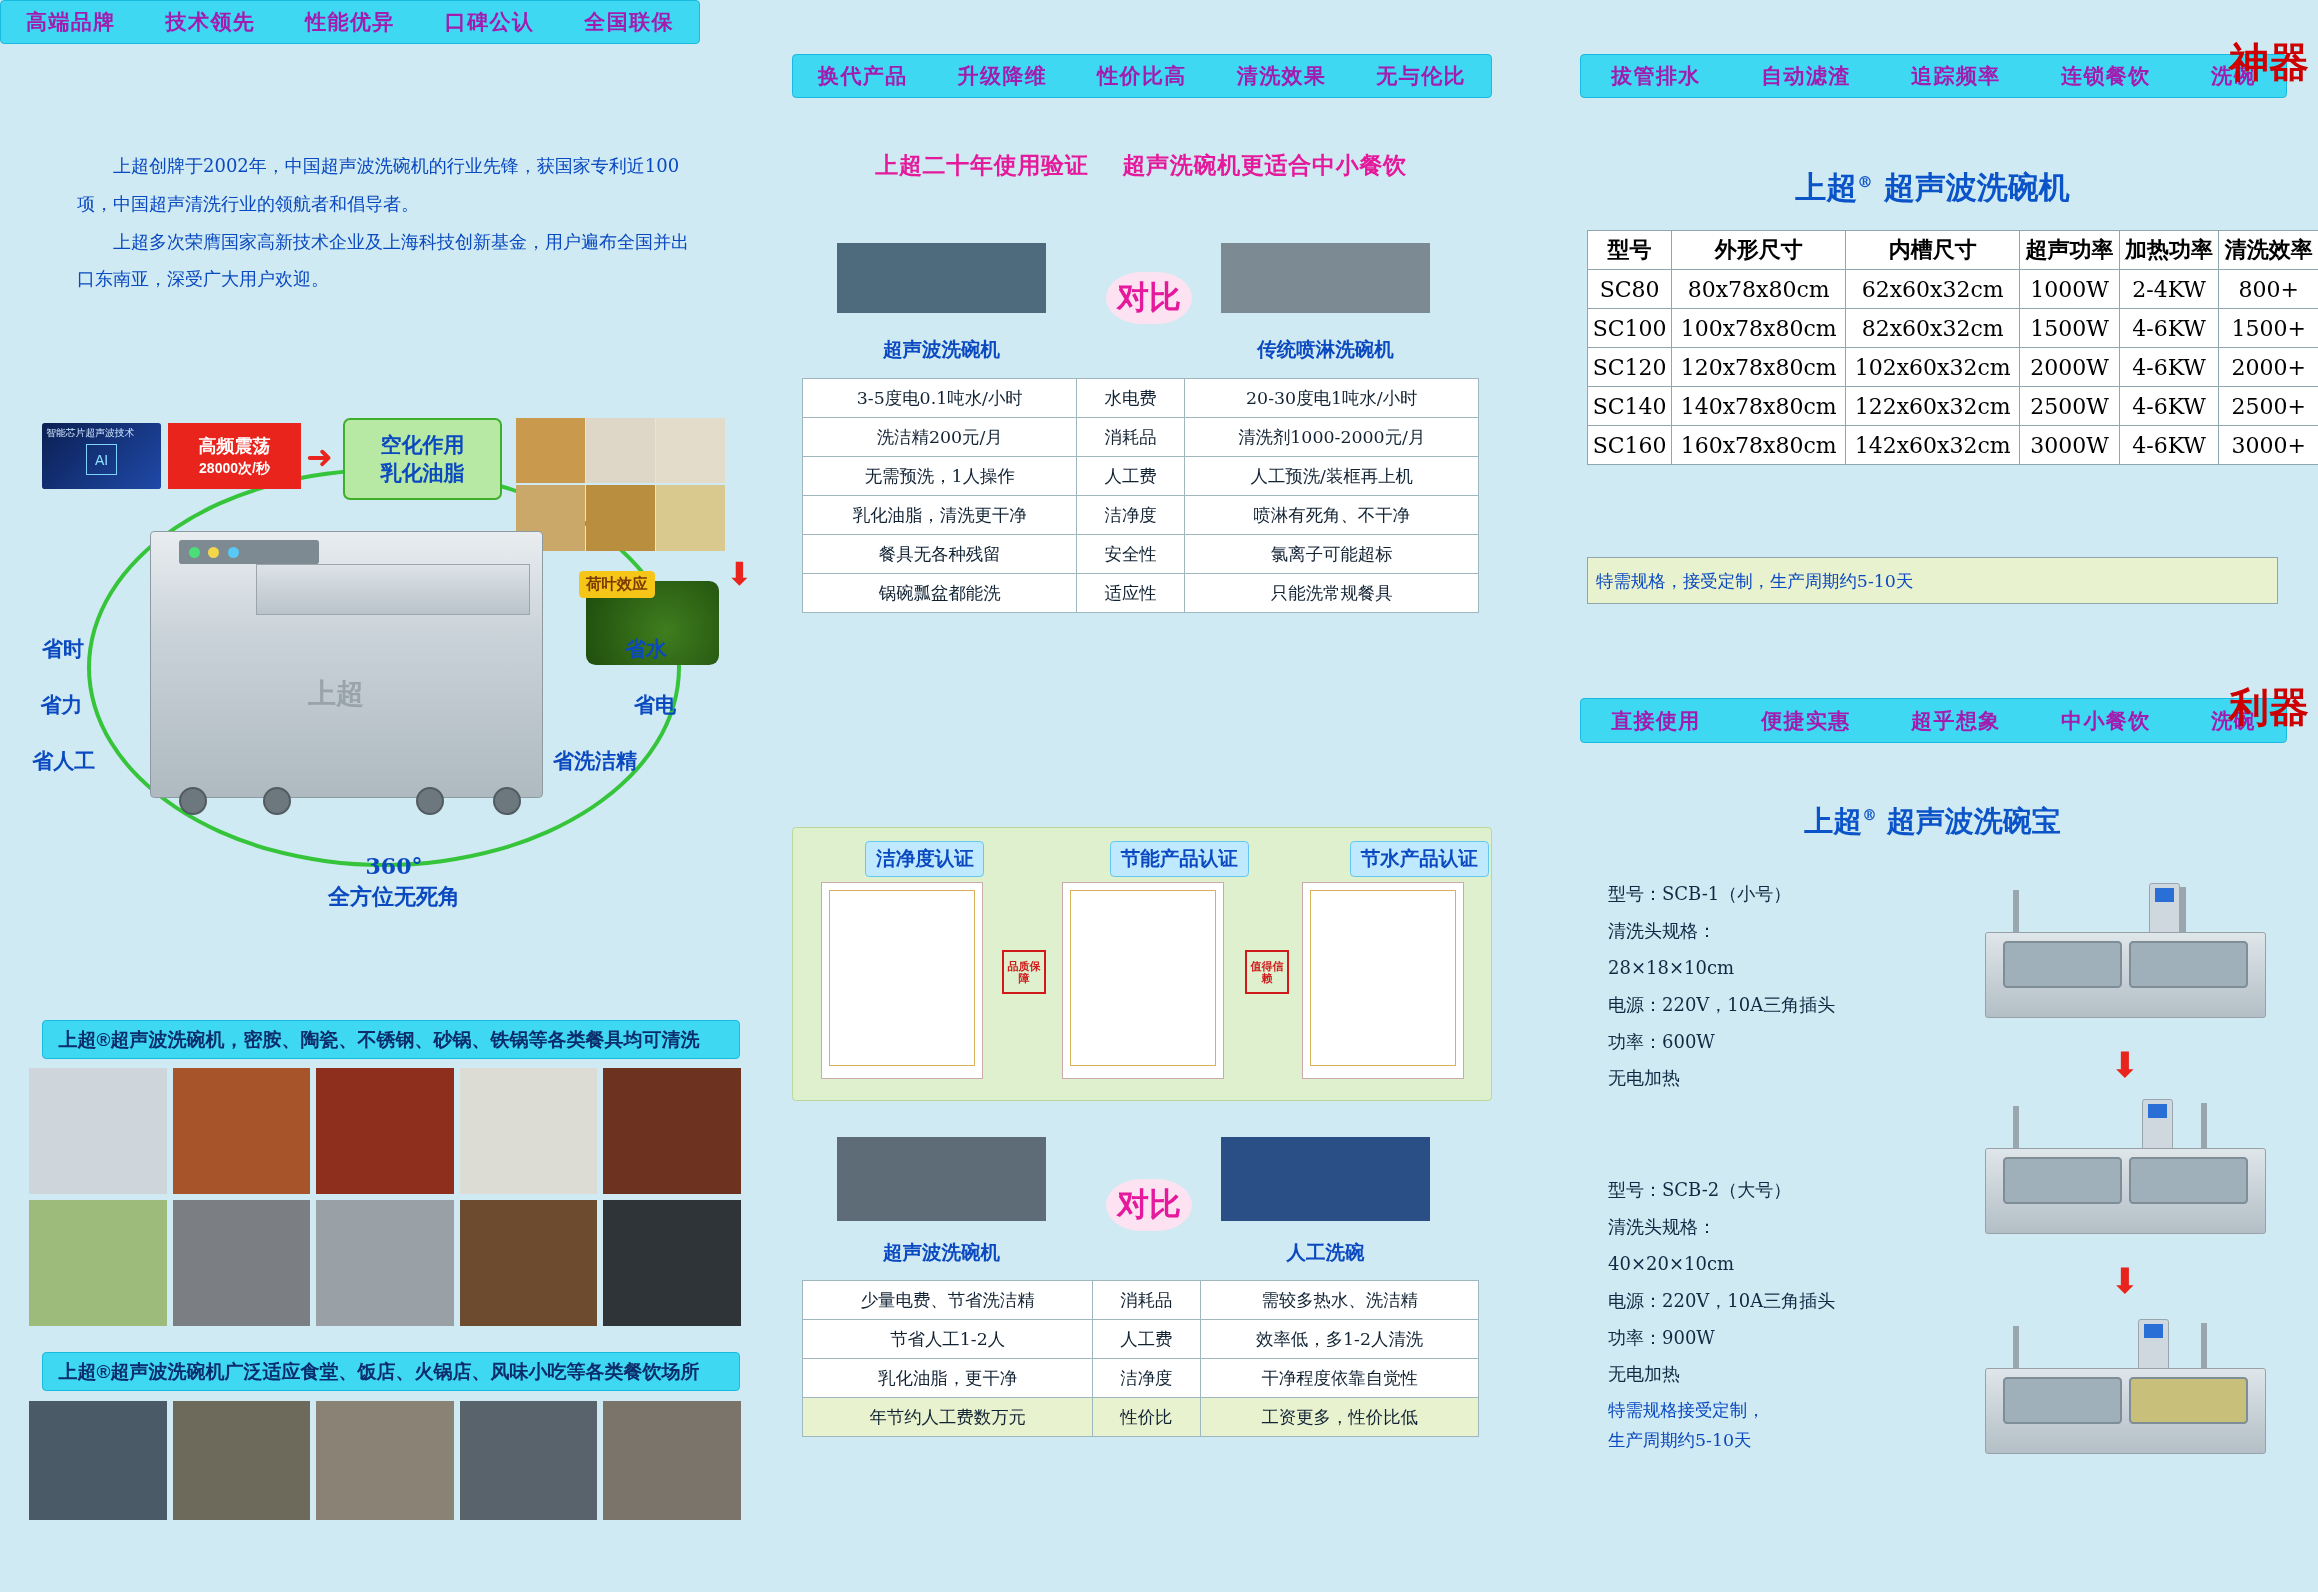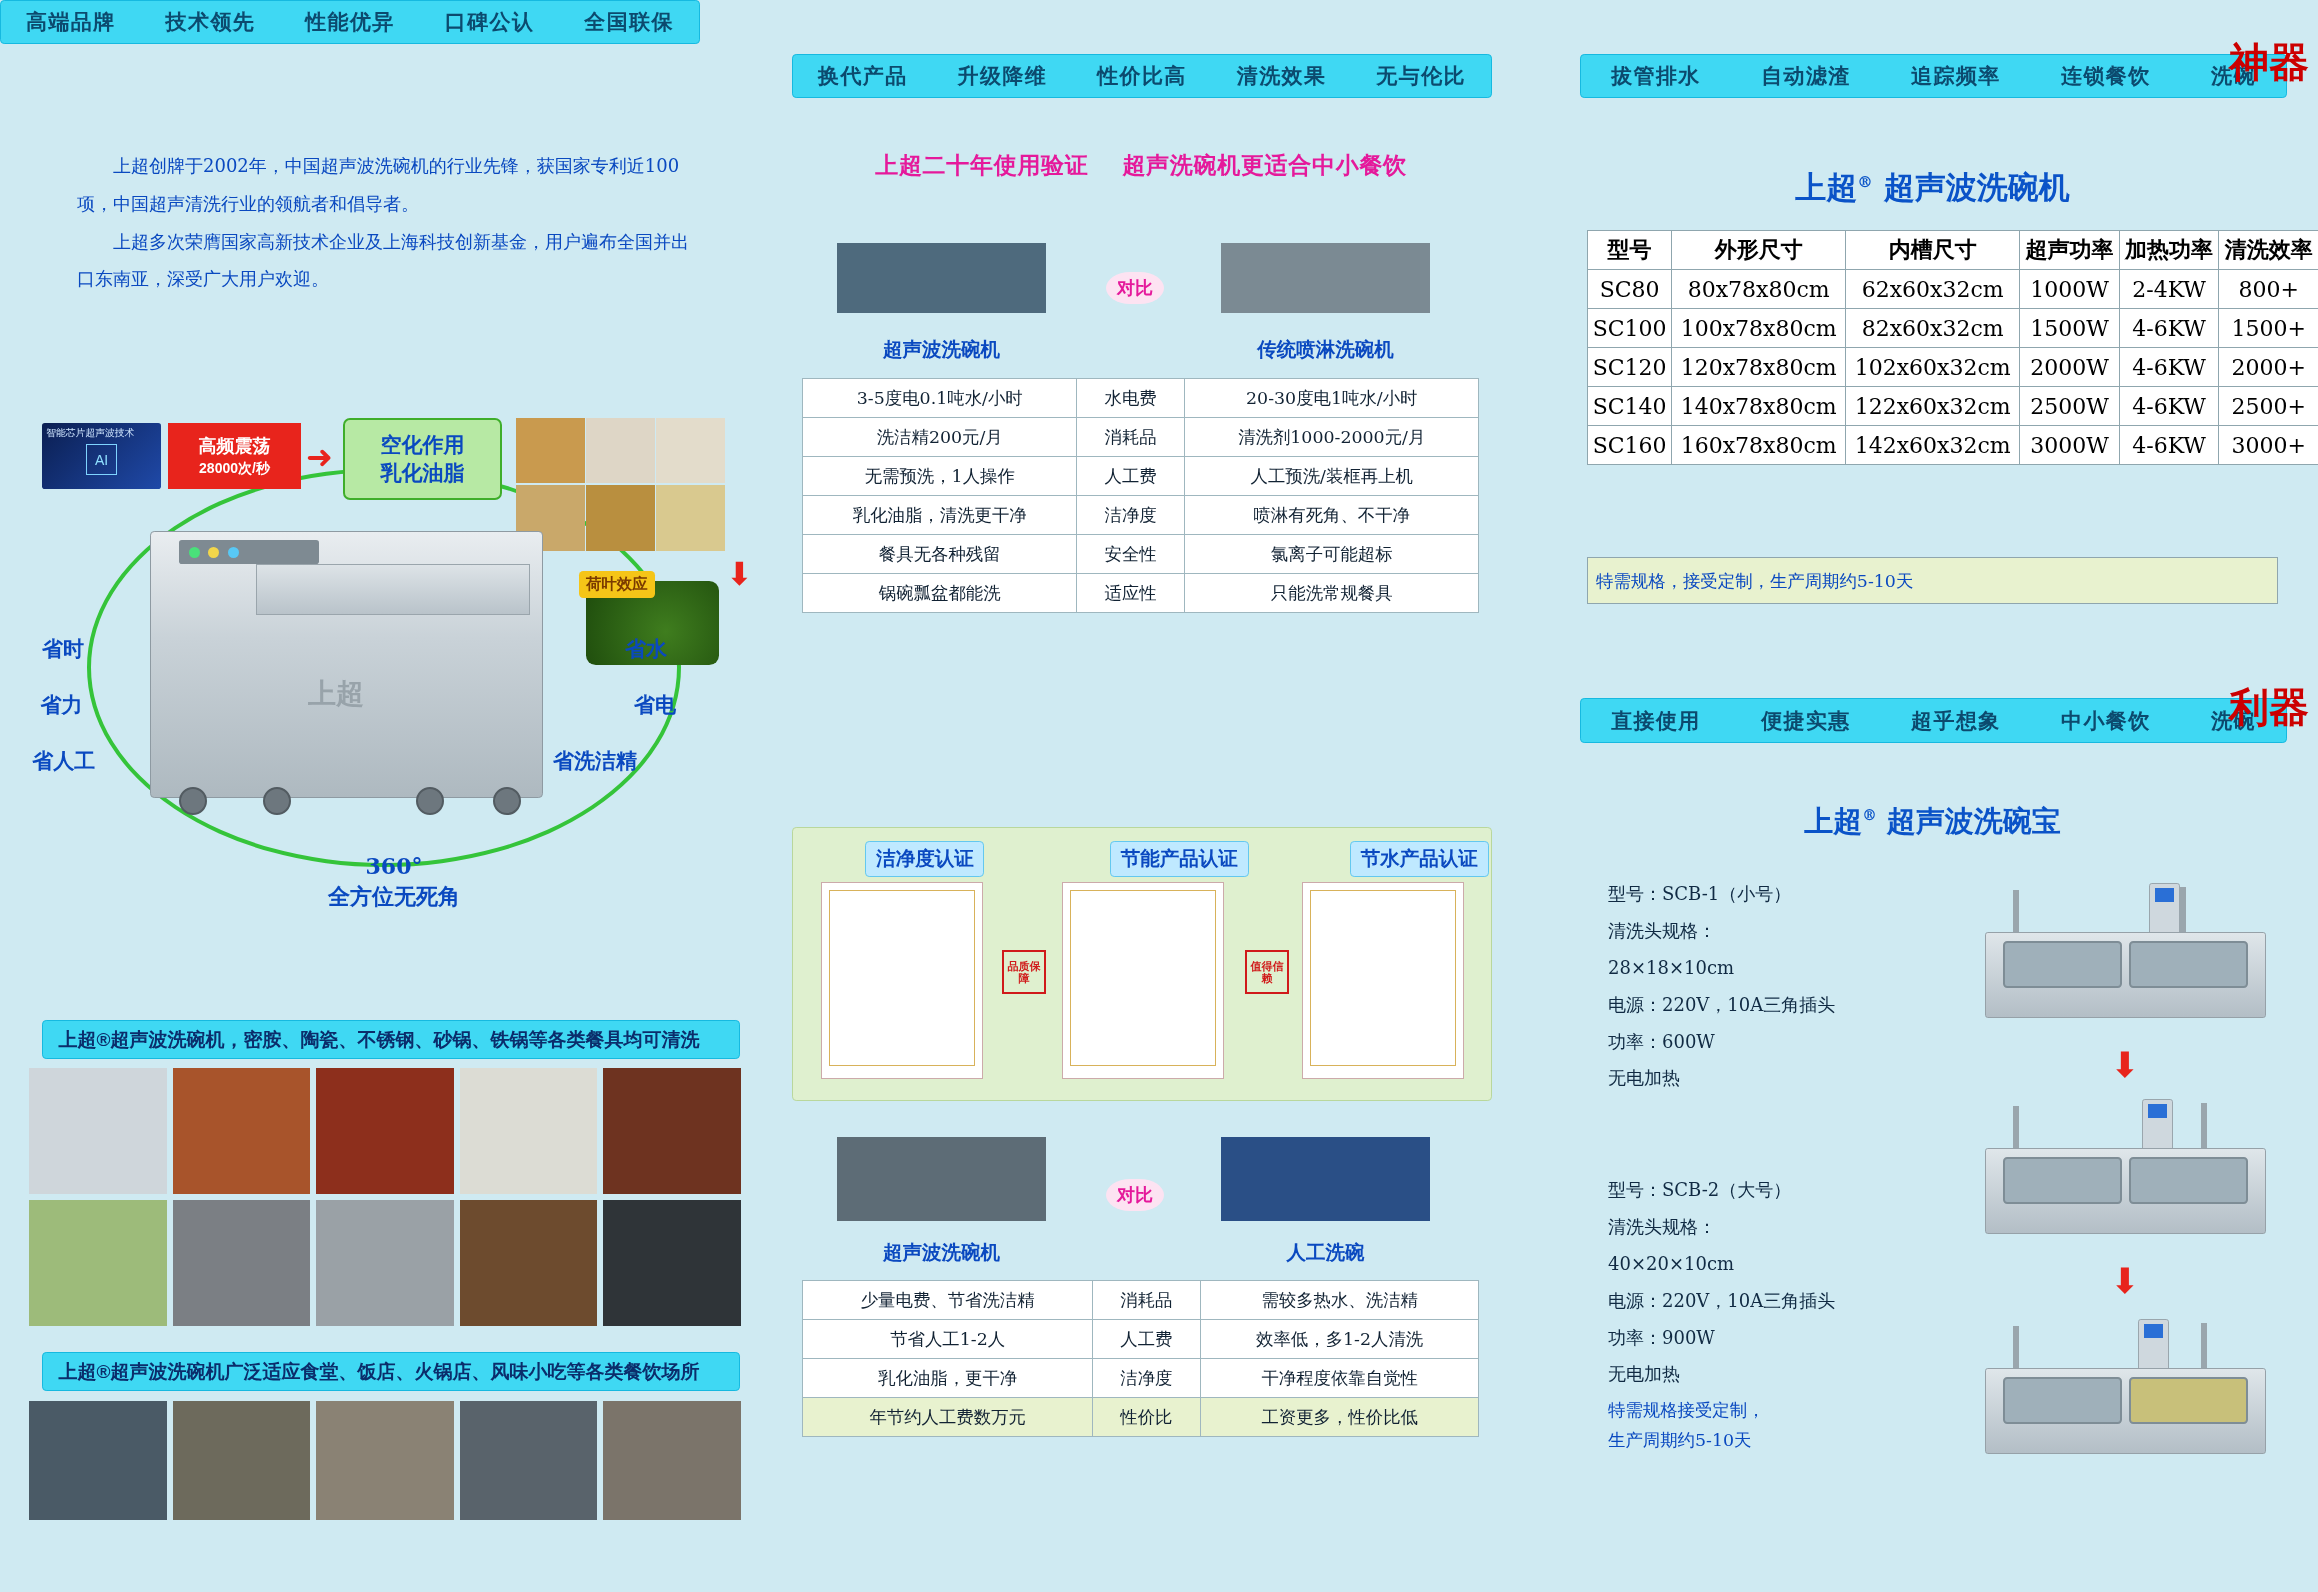--- a/index.html
+++ b/index.html
@@ -10,21 +10,21 @@
     overflow:hidden;
     position:relative;
   }
   
   .col{position:absolute;top:0;height:1593px;}
   .banner{
     background:#3fd8f3;
     border:1.4px solid #16b9e0;
     border-radius:4.2px;
     display:flex;align-items:center;justify-content:space-around;
-    color:#0c4a6e;font-weight:bold;
+    color:#a21caf;font-weight:bold;
     letter-spacing:1.4px;
   }
   .banner span{padding:0 4.2px;white-space:nowrap;}
   .stamp{
     position:absolute;color:#cc0000;font-family:"DejaVu Serif","Liberation Serif",serif;
     font-weight:bold;
   }
   .logo{
     text-align:center;color:#0a53c8;font-weight:bold;
     font-family:"DejaVu Serif","Liberation Serif",serif;
@@ -118,21 +118,21 @@
   #c2-title{
     position:absolute;left:14px;top:150px;width:698px;text-align:center;
     color:#e5199b;font-weight:bold;font-size:23px;
     font-family:"DejaVu Serif","Liberation Serif",serif;letter-spacing:0.7px;
   }
   #c2-title span{margin:0 12.6px;}
   .cmp-photo{position:absolute;width:209px;height:70px;background:#6f7d86;}
   .cmp-label{position:absolute;width:209px;text-align:center;color:#0a49c0;font-weight:bold;font-size:19.5px;
      font-family:"DejaVu Serif","Liberation Serif",serif;}
   .vs{
-    position:absolute;color:#e5199b;font-weight:bold;font-size:18px;
+    position:absolute;color:#e5199b;font-weight:bold;font-size:32px;
     background:#fde3f2;border-radius:50%/60%;padding:4.2px 11px;
     font-family:"DejaVu Serif","Liberation Serif",serif;
   }
   table.cmp{position:absolute;width:677px;font-size:17.4px;color:#123;}
   table.cmp td{border:0.7px solid #9fb7bf;height:36px;text-align:center;background:#fff;
      font-family:"DejaVu Serif","Liberation Serif",serif;}
   table.cmp td.mid{width:105px;background:#fff;}
   table.cmp tr.last td{background:#e8f2cf;}
   #certbox{
     position:absolute;left:14px;top:827px;width:698px;height:272px;

